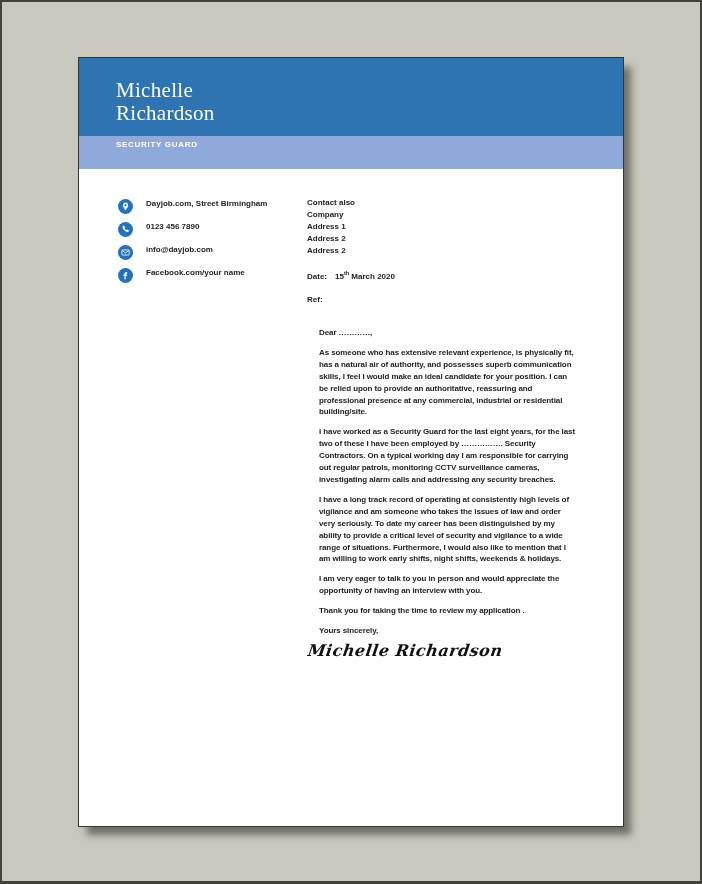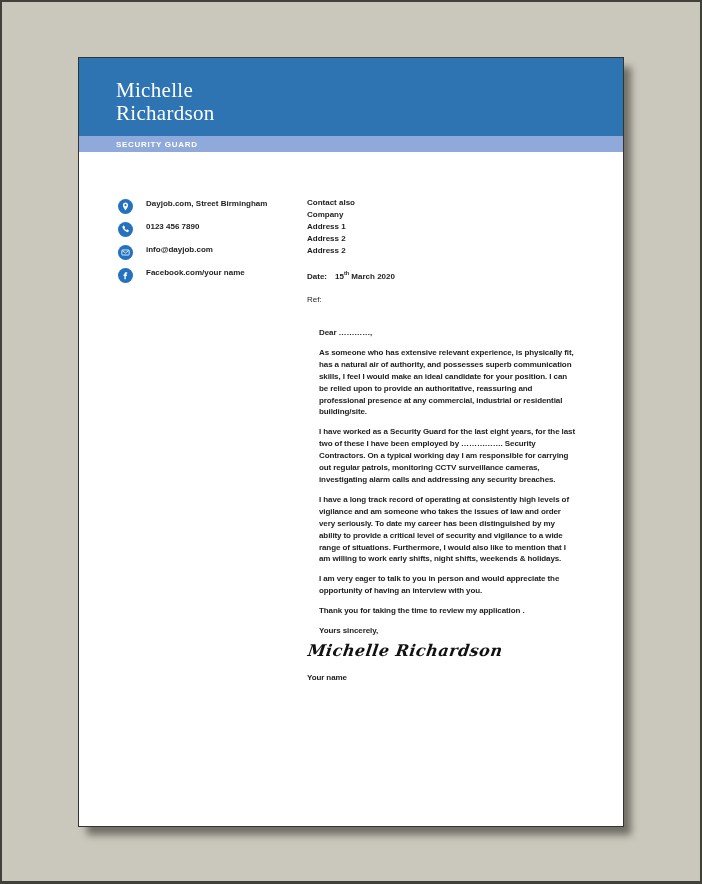--- a/index.html
+++ b/index.html
@@ -11,37 +11,37 @@
     background:#ffffff; border:1px solid #35352f;
     box-shadow: 8px 9px 7px -1px rgba(40,40,34,0.55);
   }
   .header { position:absolute; left:0; top:0; width:100%; height:78px; background:#2e73b2; }
   .name {
     position:absolute; left:37px; top:21px; color:#ffffff;
     font-family:"Liberation Serif", serif; font-weight:normal;
     font-size:21px; line-height:23px; letter-spacing:0.3px;
   }
   .band {
-    position:absolute; left:0; top:78px; width:100%; height:16px; background:#8fa9db;
+    position:absolute; left:0; top:78px; width:100%; height:33px; background:#8fa9db;
     color:#ffffff; font-size:8px; font-weight:bold; letter-spacing:0.7px;
     line-height:17px; padding-left:37px;
   }
   .contact { position:absolute; left:39px; top:141px; }
   .crow { display:flex; align-items:flex-start; height:15px; margin-bottom:8px; }
   .cicon {
     width:15px; height:15px; border-radius:50%; background:#2472bf;
     display:flex; align-items:center; justify-content:center; flex:0 0 15px;
   }
   .cicon svg { width:11px; height:11px; display:block; }
   .ctext { margin-left:13px; font-size:8px; font-weight:bold; color:#1d1d1d; white-space:nowrap; }
   .recipient { position:absolute; left:228px; top:139px; font-size:8px; font-weight:bold; color:#1d1d1d; line-height:12px; }
   .dateline { position:absolute; left:228px; top:212px; font-size:8px; font-weight:bold; color:#1d1d1d; }
   .dateline .gap { display:inline-block; width:8px; }
   .dateline sup { font-size:5.5px; vertical-align:super; }
-  .refline { position:absolute; left:228px; top:237px; font-size:8px; font-weight:normal; color:#1d1d1d; }
+  .refline { position:absolute; left:228px; top:237px; font-size:8px; font-weight:bold; color:#1d1d1d; }
   .letterbody {
     position:absolute; left:228px; top:269px; width:268px;
     font-size:8px; font-weight:bold; color:#1d1d1d; line-height:11.9px; letter-spacing:-0.1px;
   }
   .letterbody p { margin:0 0 8px 0;padding-left:12px; }
   .signature {
     font-family:"DejaVu Serif", serif; font-style:italic; font-weight:bold;
     font-size:16px; color:#111; transform:skewX(-8deg); transform-origin:left bottom;
     margin-top:7px; letter-spacing:0.5px;
   }
@@ -115,18 +115,17 @@
 
   <div class="letterbody">
     <p>Dear …………,</p>
     <p>As someone who has extensive relevant experience, is physically fit, has a natural air of authority, and possesses superb communication skills, I feel I would make an ideal candidate for your position. I can be relied upon to provide an authoritative, reassuring and professional presence at any commercial, industrial or residential building/site.</p>
     <p>I have worked as a Security Guard for the last eight years, for the last two of these I have been employed by ……………. Security Contractors. On a typical working day I am responsible for carrying out regular patrols, monitoring CCTV surveillance cameras, investigating alarm calls and addressing any security breaches.</p>
     <p>I have a long track record of operating at consistently high levels of vigilance and am someone who takes the issues of law and order very seriously. To date my career has been distinguished by my ability to provide a critical level of security and vigilance to a wide range of situations. Furthermore, I would also like to mention that I am willing to work early shifts, night shifts, weekends &amp; holidays.</p>
     <p>I am very eager to talk to you in person and would appreciate the opportunity of having an interview with you.</p>
     <p>Thank you for taking the time to review my application .</p>
     <p>Yours sincerely,</p>
     <div class="signature">Michelle Richardson</div>
-    <div class="signoff">Your name</div>
   </div>
 
 </div>
 
 <div class="frame"></div>
 
 </body></html>

